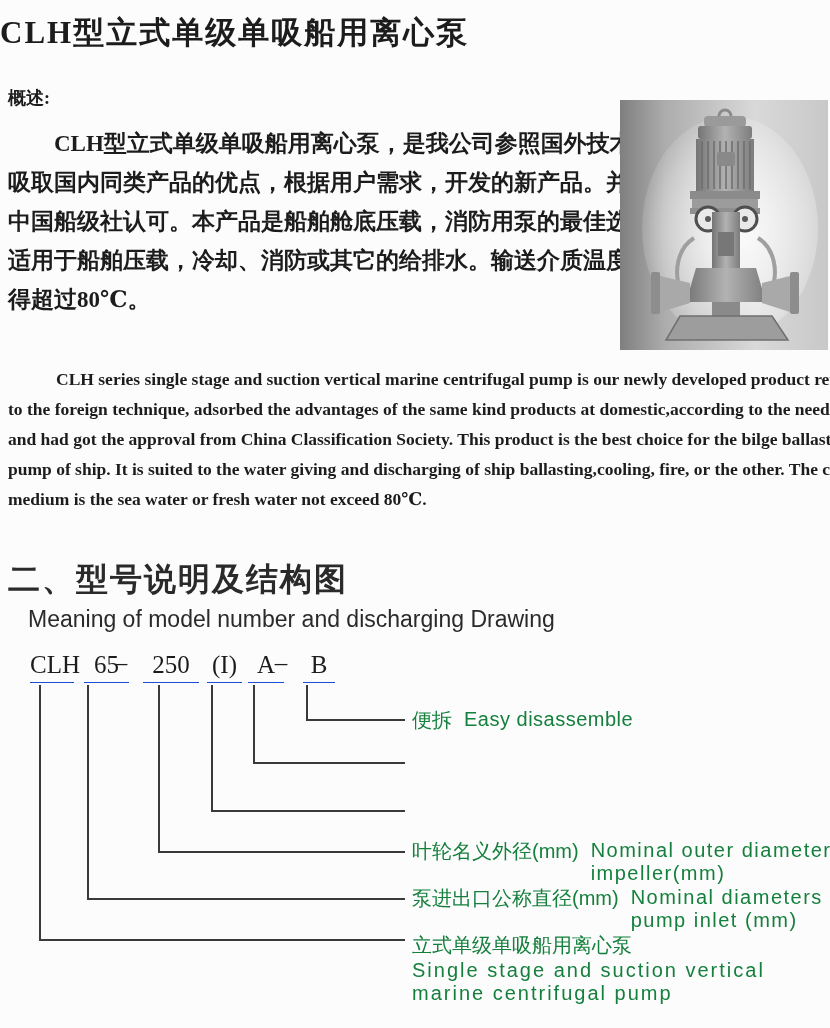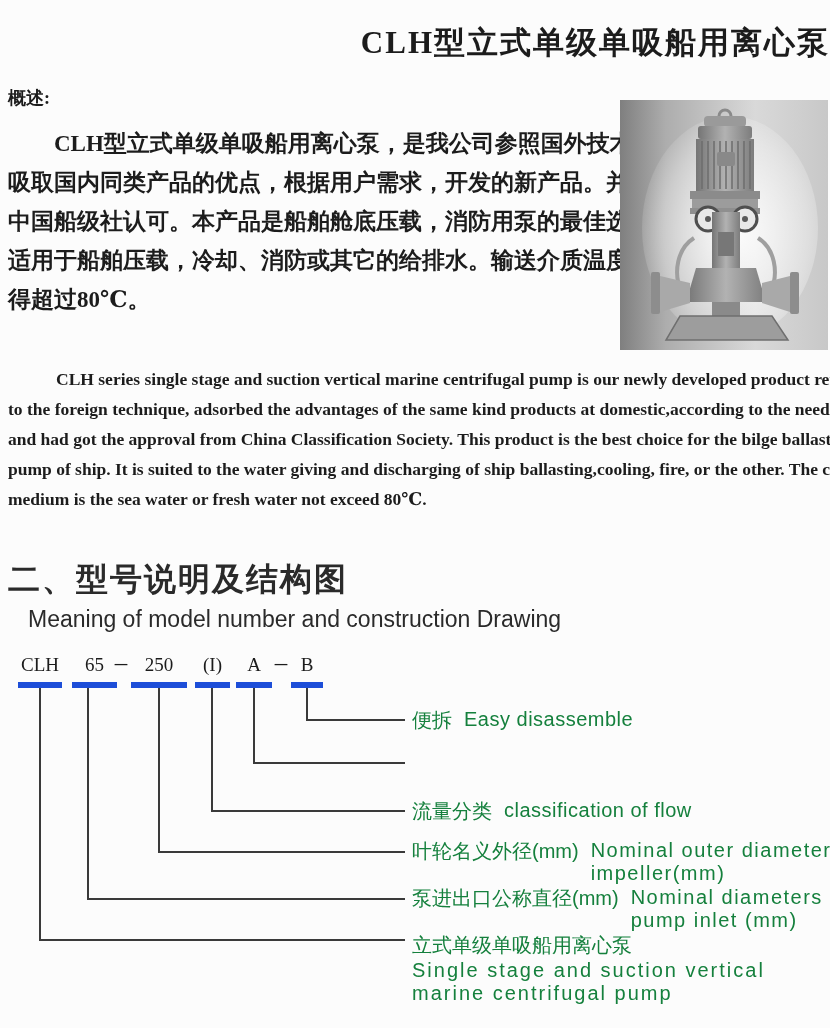--- a/index.html
+++ b/index.html
@@ -3,22 +3,22 @@
 <meta charset="utf-8">
 <style>
   html,body{margin:0;padding:0;background:#e8e8e8;}
   .page{
     position:relative;width:830px;height:1028px;margin:0 auto;
     background:#fcfcfc;color:#1c1c1c;overflow:hidden;
     font-family:"Liberation Serif","DejaVu Serif",serif;
   }
   
   .doc-title{
-    position:absolute;top:22px;left:0;width:100%;
-    text-align:right;font-size:31px;font-weight:bold;letter-spacing:2px;
+    position:absolute;top:12px;left:0;width:100%;
+    text-align:left;font-size:31px;font-weight:bold;letter-spacing:2px;
   }
   
   .overview-label{
     position:absolute;top:86px;left:8px;
     font-size:18px;font-weight:bold;
   }
   .cn-para{
     position:absolute;top:124px;left:8px;width:608px;
     font-size:23px;font-weight:600;
   }
@@ -44,21 +44,21 @@
   .sec-heading-en{
     position:absolute;top:606px;left:28px;
     font-family:"Liberation Sans","DejaVu Sans",sans-serif;
     font-size:23px;font-weight:500;color:#2a2a2a;
   }
   
   .diagram{position:absolute;top:645px;left:0;width:830px;height:383px;}
   .diagram svg.lines{position:absolute;top:0;left:0;}
   .seg{
     position:absolute;top:4px;height:33px;text-align:center;
-    font-size:19px;border-bottom:6px solid #1d4ed8;line-height:32px;
+    font-size:25px;border-bottom:1px solid #1d4ed8;line-height:32px;margin-left:12px;
   }
   .seg-clh{left:18px;width:44px;}
   .seg-65{left:72px;width:45px;}
   .seg-250{left:131px;width:56px;}
   .seg-i{left:195px;width:35px;}
   .seg-a{left:236px;width:36px;}
   .seg-b{left:291px;width:32px;}
   .dash{
     position:absolute;top:2px;font-size:25px;line-height:32px;
   }
@@ -171,21 +171,21 @@
 
   <div class="en-para">
     <div class="line indent">CLH series single stage and suction vertical marine centrifugal pump is our newly developed product referred</div>
     <div class="line">to the foreign technique, adsorbed the advantages of the same kind products at domestic,according to the needs of user,</div>
     <div class="line">and had got the approval from China Classification Society. This product is the best choice for the bilge ballast and fire</div>
     <div class="line">pump of ship. It is suited to the water giving and discharging of ship ballasting,cooling, fire, or the other. The comveying</div>
     <div class="line">medium is the sea water or fresh water not exceed 80℃.</div>
   </div>
 
   <div class="sec-heading-cn">二、型号说明及结构图</div>
-  <div class="sec-heading-en">Meaning of model number and construction Drawing</div>
+  <div class="sec-heading-en">Meaning of model number and discharging Drawing</div>
 
   <div class="diagram">
 
     <svg class="lines" width="830" height="383" viewBox="0 0 830 383">
       <g fill="none" stroke="#3a3a3a" stroke-width="2">
         <path d="M307,40 V75  H405"></path>
         <path d="M254,40 V118 H405"></path>
         <path d="M212,40 V166 H405"></path>
         <path d="M159,40 V207 H405"></path>
         <path d="M88,40  V254 H405"></path>
@@ -201,24 +201,20 @@
     <div class="seg seg-a">A</div>
     <div class="dash dash-2">–</div>
     <div class="seg seg-b">B</div>
 
     <div class="dlabel dlabel-1 ls1">
       <span class="cn">便拆</span>
       <span class="en"><span class="l">Easy disassemble</span></span>
     </div>
 
 
-    <div class="dlabel dlabel-3 ls1">
-      <span class="cn">流量分类</span>
-      <span class="en"><span class="l">classification of flow</span></span>
-    </div>
 
     <div class="dlabel dlabel-4 ls2">
       <span class="cn">叶轮名义外径(mm)</span>
       <span class="en">
         <div class="l">Nominal outer diameter of</div>
         <div class="l">impeller(mm)</div>
       </span>
     </div>
 
     <div class="dlabel dlabel-5 ls2">

